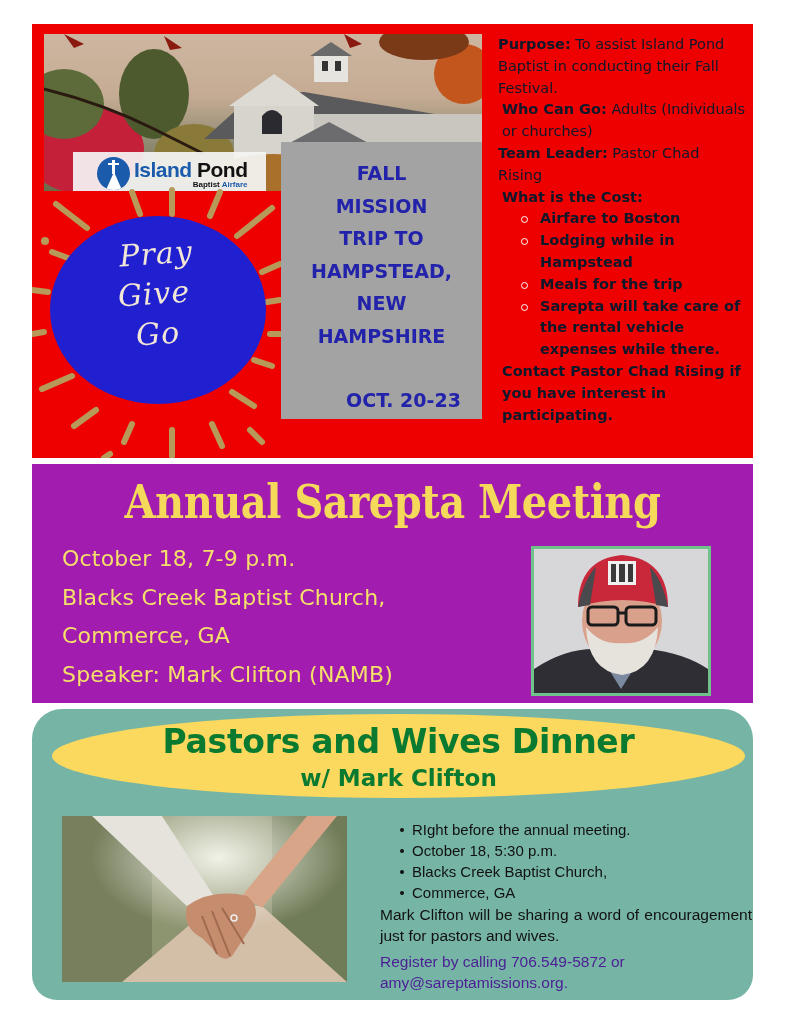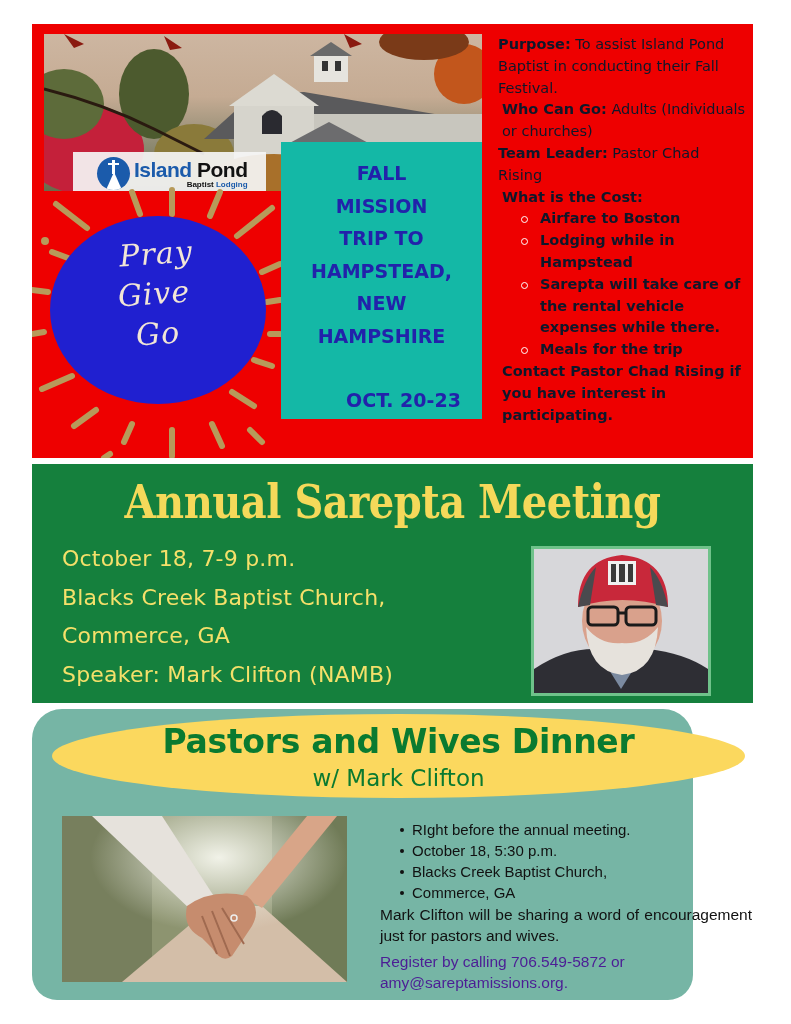--- a/index.html
+++ b/index.html
@@ -46,21 +46,21 @@
       position: absolute; left: 68px; top: 210px; width: 120px; text-align: center;
       font-family: "DejaVu Serif", serif; font-style: italic; color: #f2e6d6;
       font-size: 30px; line-height: 40px; font-weight: 300; letter-spacing: 1px;
     }
     .pray-text div:nth-child(1) { transform: translateX(-4px) rotate(-4deg); }
     .pray-text div:nth-child(2) { transform: translateX(-6px) rotate(-4deg); }
     .pray-text div:nth-child(3) { transform: translateX(-2px) rotate(-4deg); }
 
     .orange-box {
       position: absolute; left: 249px; top: 118px; width: 201px; height: 277px;
-      background: #14b8a6; color: #2222aa; text-align: center;
+      background: #a3a3a3; color: #2222aa; text-align: center;
       font-family: "DejaVu Sans", sans-serif; font-weight: 700;
       font-size: 19px; line-height: 32.5px; padding-top: 15px;
     }
     .orange-box .date { margin-top: 32px; margin-left: 44px; }
 
     .info-col {
       position: absolute; left: 466px; top: 10px; width: 250px; color: #0f172a;
       font-family: "DejaVu Sans", sans-serif; font-size: 14.5px; line-height: 21.8px;
     }
     .info-col b { font-weight: 700; }
@@ -68,54 +68,54 @@
     .cost-list { list-style: none; margin-left: 20px; font-weight: bold; }
     .cost-list li { position: relative; padding-left: 22px; }
     .cost-list li::before {
       content: ""; position: absolute; left: 3px; top: 8px; width: 5px; height: 5px;
       border: 1.5px solid #fff; border-radius: 50%;
     }
 
     
     .green-section {
       position: absolute; left: 32px; top: 464px; width: 721px; height: 239px;
-      background: #15803d; color: #f5e06a;
+      background: #a21caf; color: #f5e06a;
     }
     .meeting-title {
       position: absolute; left: 0; top: 10px; width: 100%; text-align: center;
       font-family: "DejaVu Serif", serif; font-weight: 700; font-size: 40px;
       letter-spacing: -0.5px; color: #f5d95a;
       transform: scaleY(1.15); transform-origin: top center;
     }
     .meeting-details {
       position: absolute; left: 30px; top: 76px; font-family: "DejaVu Sans", sans-serif;
       font-size: 22px; line-height: 38.5px; color: #f5e06a; letter-spacing: 0.2px;
     }
     .speaker-photo {
       position: absolute; left: 499px; top: 82px; width: 180px; height: 150px;
       border: 3px solid #6fc28a; background: #d8d8da; overflow: hidden;
     }
 
     
     .teal-section {
-      position: absolute; left: 32px; top: 709px; width: 661px; height: 291px;
+      position: absolute; left: 32px; top: 709px; width: 721px; height: 291px;
       background: #76b5a5; border-radius: 30px 30px 25px 25px;
     }
     .yellow-ellipse {
       position: absolute; left: 20px; top: 5px; width: 693px; height: 84px;
       background: #fbd85e; border-radius: 50%;
     }
     .dinner-title {
       position: absolute; left: 0; top: 8px; width: 100%; text-align: center;
       color: #0a7a30; font-family: "DejaVu Sans", sans-serif; font-weight: 700;
       font-size: 33px; line-height: 40px; letter-spacing: -0.3px;
     }
     .dinner-sub {
       position: absolute; left: 0; top: 50px; width: 100%; text-align: center;
-      color: #0a7a30; font-family: "DejaVu Sans", sans-serif; font-weight: 400;
+      color: #0a7a30; font-family: "DejaVu Sans", sans-serif; font-weight: 700;
       font-size: 23px; line-height: 28px;
     }
     .hands-photo {
       position: absolute; left: 30px; top: 107px; width: 285px; height: 166px;
       overflow: hidden;
       background: linear-gradient(180deg, #7c8a64 0%, #a3a888 35%, #c9b9a3 65%, #d5c0ab 100%);
     }
     .dinner-info {
       position: absolute; left: 348px; top: 110px; width: 372px;
       font-family: "Liberation Sans", sans-serif; color: #111;
@@ -179,21 +179,21 @@
           <div class="cross-v"></div>
           <div class="cross-h"></div>
       </div>
       <div class="logo-text">
         <div class="l1">
           <span class="island">Island</span>
           <span class="pond">Pond</span>
         </div>
         <div class="l2">
           <span class="baptist">Baptist</span>
-          <span class="church">Lodging</span>
+          <span class="church">Airfare</span>
         </div>
       </div>
     </div>
   </div>
 
   <svg class="sun-graphic" width="250" height="274" viewBox="0 0 250 274">
     <g stroke="#b79a5a" stroke-width="6" stroke-linecap="round">
       <line x1="24" y1="20" x2="55" y2="44"></line>
       <line x1="100" y1="8" x2="108" y2="30"></line>
       <line x1="140" y1="6" x2="140" y2="30"></line>
@@ -244,22 +244,22 @@
     </div>
     <div>
       <b>Team Leader:</b><span> Pastor Chad Rising</span>
     </div>
     <div class="indent">
       <b>What is the Cost:</b>
     </div>
     <ul class="cost-list">
       <li>Airfare to Boston</li>
       <li>Lodging while in Hampstead</li>
+      <li>Meals for the trip</li>
       <li>Sarepta will take care of the rental vehicle expenses while there.</li>
-      <li>Meals for the trip</li>
     </ul>
     <div class="indent">
       <b>Contact Pastor Chad Rising if you have interest in participating.</b>
     </div>
   </div>
 </div>
 
 <div class="green-section">
   <div class="meeting-title">Annual Sarepta Meeting</div>
   <div class="meeting-details">

